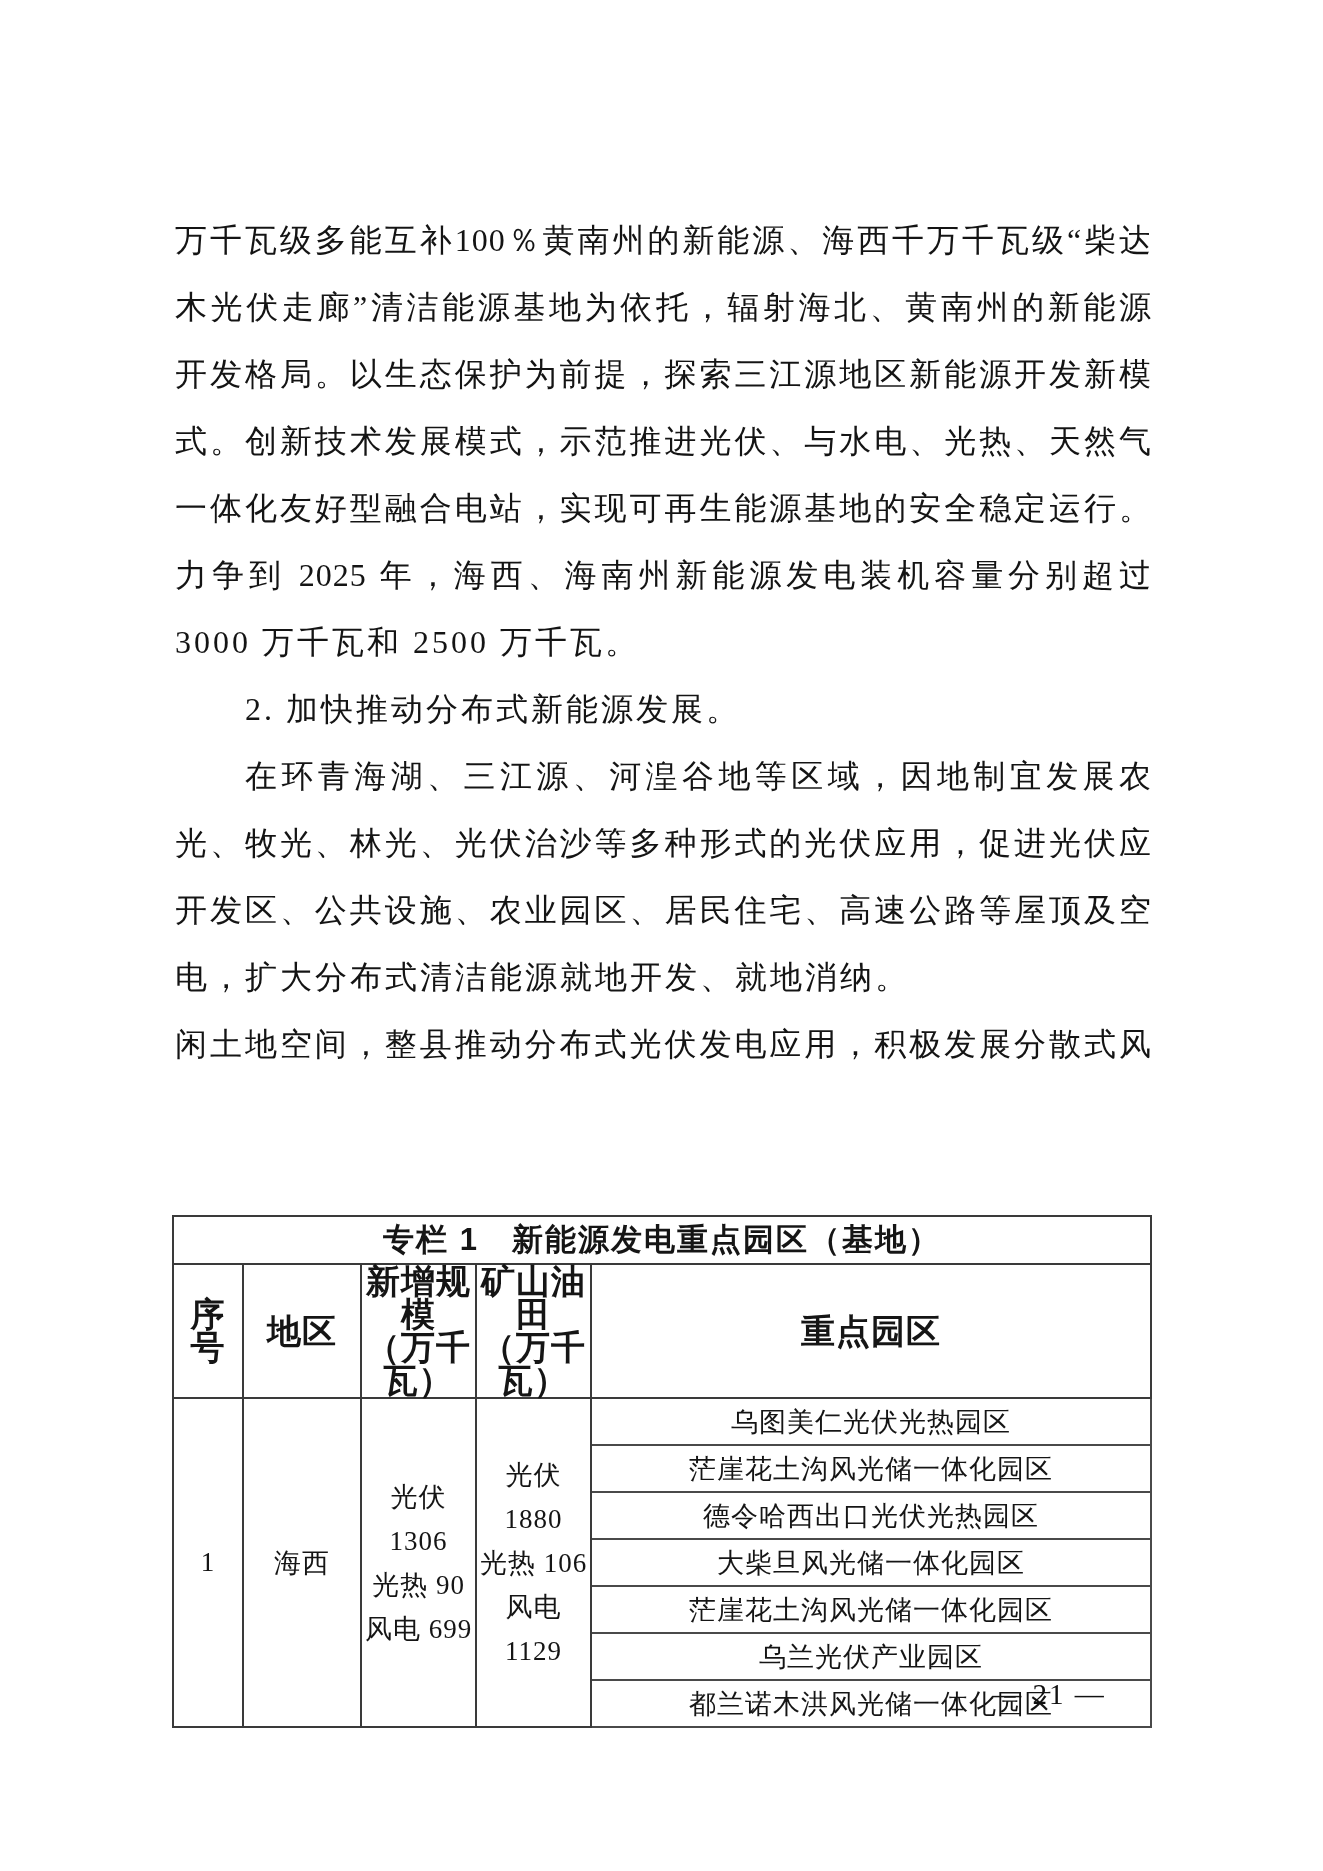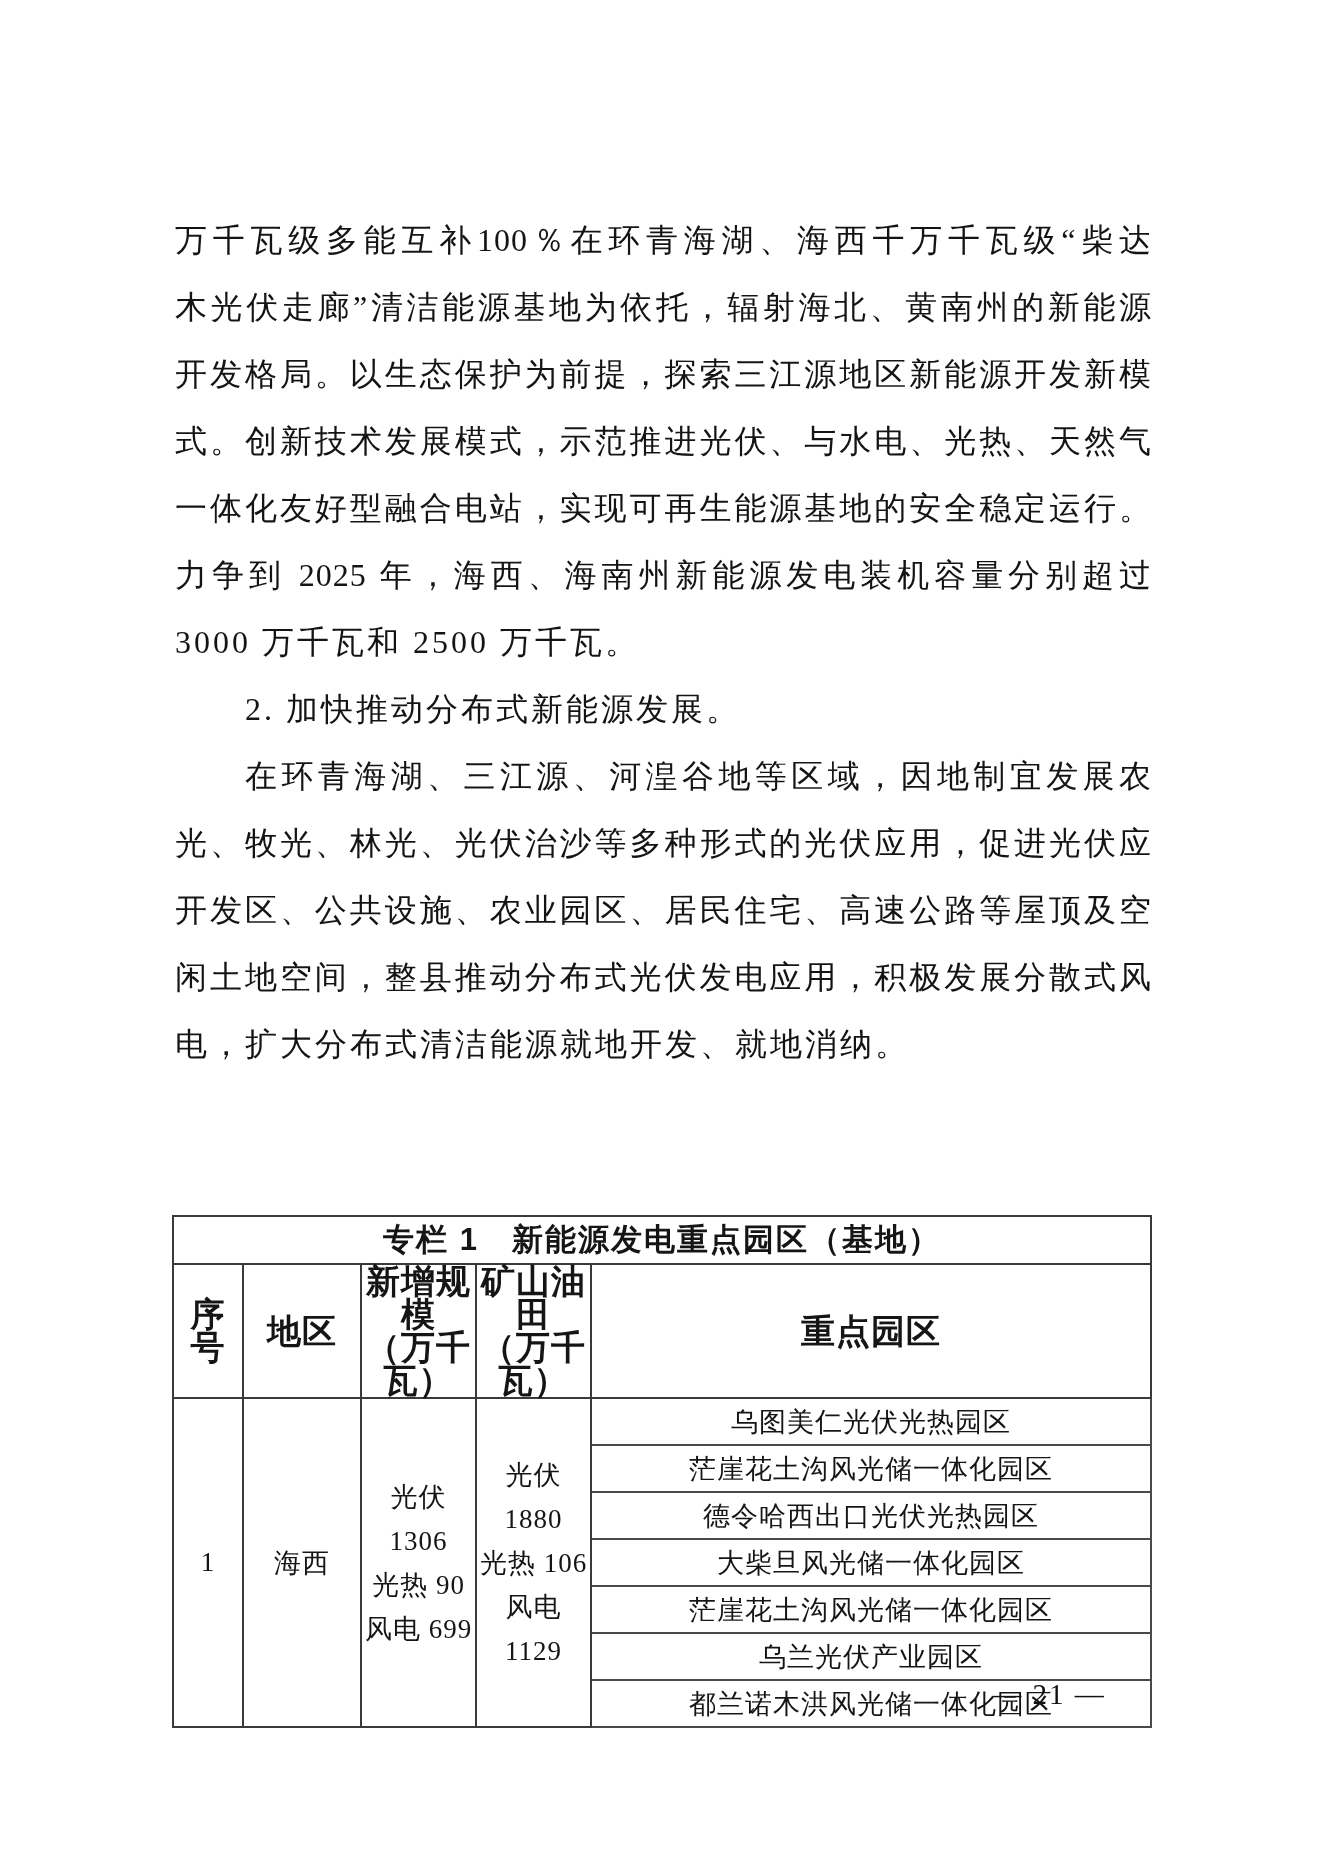--- a/index.html
+++ b/index.html
@@ -51,33 +51,33 @@
     line-height:40px;text-align:center;font-size:29px;color:#111;
     letter-spacing:2px;white-space:nowrap;
   }
 </style>
 </head>
 <body>
 
 <div class="page">
 
   <div class="text-block">
-    <div class="line jus">万千瓦级多能互补100％在环青海湖、海西千万千瓦级“柴达</div>
+    <div class="line jus">万千瓦级多能互补100％黄南州的新能源、海西千万千瓦级“柴达</div>
     <div class="line jus">木光伏走廊”清洁能源基地为依托，辐射海北、黄南州的新能源</div>
     <div class="line jus">开发格局。以生态保护为前提，探索三江源地区新能源开发新模</div>
     <div class="line jus">式。创新技术发展模式，示范推进光伏、与水电、光热、天然气</div>
     <div class="line jus">一体化友好型融合电站，实现可再生能源基地的安全稳定运行。</div>
     <div class="line jus">力争到 2025 年，海西、海南州新能源发电装机容量分别超过</div>
     <div class="line">3000 万千瓦和 2500 万千瓦。</div>
     <div class="line ind">2. 加快推动分布式新能源发展。</div>
     <div class="line ind jus">在环青海湖、三江源、河湟谷地等区域，因地制宜发展农</div>
     <div class="line jus">光、牧光、林光、光伏治沙等多种形式的光伏应用，促进光伏应</div>
     <div class="line jus">开发区、公共设施、农业园区、居民住宅、高速公路等屋顶及空</div>
+    <div class="line">电，扩大分布式清洁能源就地开发、就地消纳。</div>
     <div class="line jus">闲土地空间，整县推动分布式光伏发电应用，积极发展分散式风</div>
-    <div class="line">电，扩大分布式清洁能源就地开发、就地消纳。</div>
   </div>
 
   <table class="panel">
     <colgroup>
       <col style="width:70px">
         <col style="width:118px">
         <col style="width:115px">
         <col style="width:115px">
         <col>
     </colgroup>

